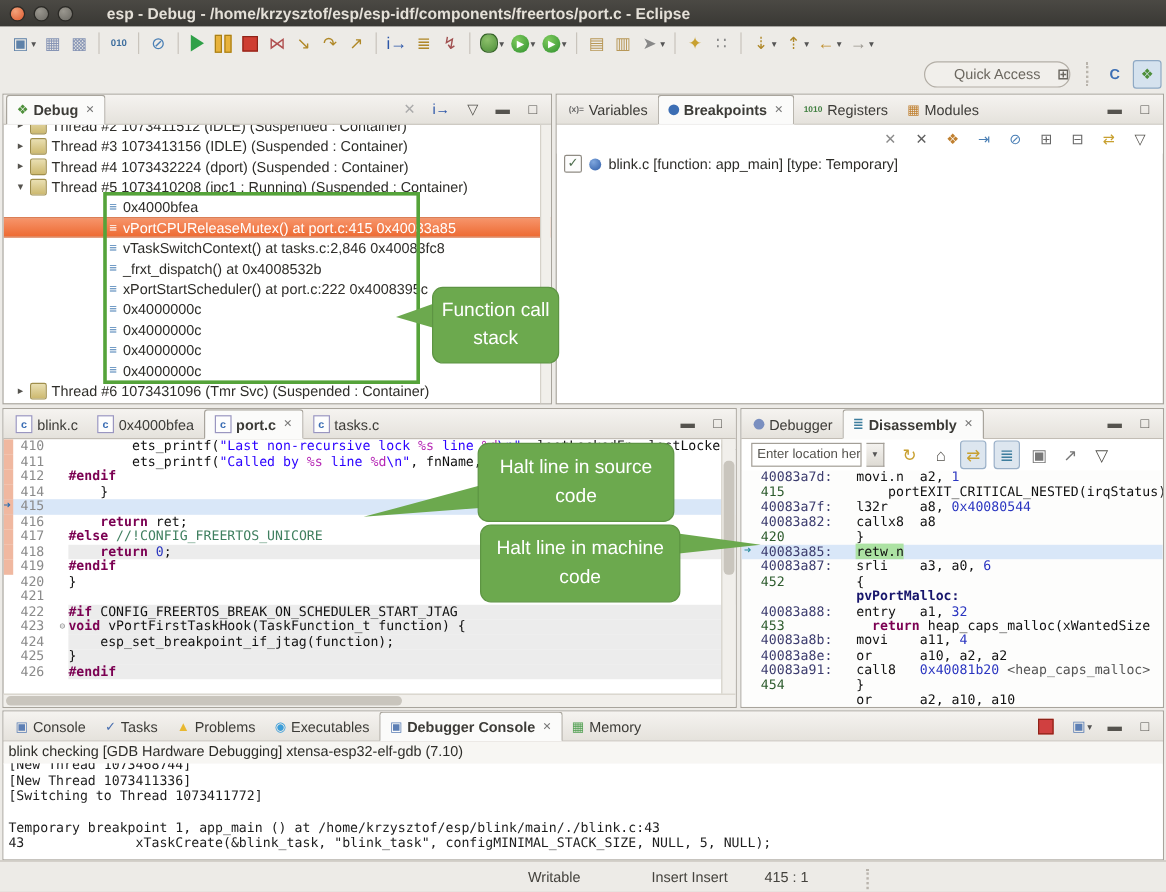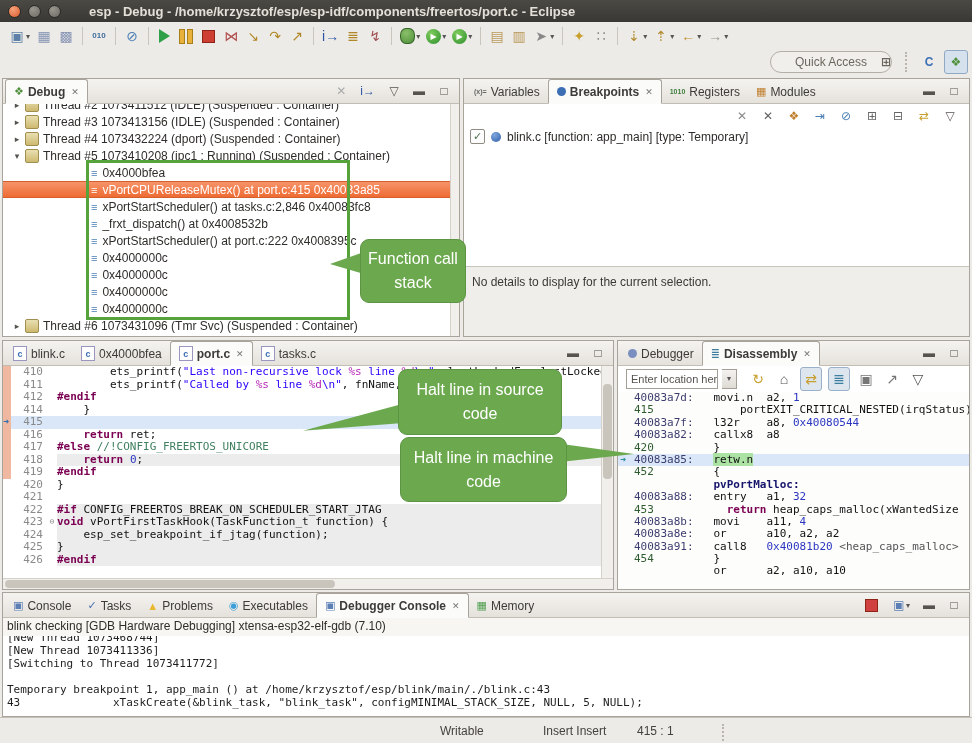--- a/index.html
+++ b/index.html
@@ -80,21 +80,21 @@
   .bprow{position:absolute;top:49px;left:6px;right:0;height:17px;display:flex;align-items:center;gap:6px;font-size:12px;color:#2e2d29;}
   .cbx{width:13px;height:13px;background:#fdfdfd;border:1px solid #908c84;border-radius:2px;font-size:11px;line-height:12px;text-align:center;color:#4f6f4f;}
   .bpdot{width:10px;height:10px;border-radius:50%;background:radial-gradient(circle at 35% 30%,#7fa6dd,#2f5da8);}
   .bp-details{position:absolute;left:0;right:0;bottom:0;height:70px;background:#efeeea;border-top:1px solid #c8c4bc;font-size:12px;color:#3a3934;padding:8px 0 0 8px;box-sizing:border-box;}
 
   
   .ed-body{position:absolute;top:25px;left:0;right:0;bottom:0;overflow:hidden;font-family:"DejaVu Sans Mono","Liberation Mono",monospace;font-size:11px;}
   .eline{height:12.5px;line-height:12.5px;display:flex;white-space:pre;}
   .eruler{width:8px;flex:none;position:relative;}
   .eruler.range{background:#f0b8a0;}
-  .enum{width:32px;flex:none;text-align:right;color:#8a8a8a;padding-right:4px;}
+  .enum{width:32px;flex:none;text-align:center;color:#8a8a8a;padding-right:4px;}
   .efold{width:10px;flex:none;color:#888;font-size:8px;text-align:center;line-height:12.5px;}
   .ecode{flex:1;}
   .eline.cur{background:#d9e7f8;}
   .eline.gray .ecode{background:#ececec;}
   .ip-arrow{position:absolute;left:0;top:0;color:#2f6fb0;font-weight:bold;font-size:10px;z-index:5;}
   .sg-kw{color:#7b0052;font-weight:bold;}
   .sg-str{color:#2a00ff;}
   .sg-fmt{color:#b526b5;}
   .sg-com{color:#3f7f5f;}
   .sg-num{color:#2a35c0;}
@@ -319,21 +319,21 @@
         <div class="trow frow">
           <span class="ic-frame">≡</span>
           <span>0x4000bfea</span>
         </div>
         <div class="trow frow sel">
           <span class="ic-frame">≡</span>
           <span>vPortCPUReleaseMutex() at port.c:415 0x40083a85</span>
         </div>
         <div class="trow frow">
           <span class="ic-frame">≡</span>
-          <span>xPortStartScheduler() at tasks.c:2,846 0x40083fc8</span>
+          <span>vTaskSwitchContext() at tasks.c:2,846 0x40083fc8</span>
         </div>
         <div class="trow frow">
           <span class="ic-frame">≡</span>
           <span>_frxt_dispatch() at 0x4008532b</span>
         </div>
         <div class="trow frow">
           <span class="ic-frame">≡</span>
           <span>xPortStartScheduler() at port.c:222 0x4008395c</span>
         </div>
         <div class="trow frow">
@@ -424,21 +424,20 @@
         </span>
         <span class="tbtn">
           <span class="glyph" style="color: rgb(85, 83, 78);">▽</span>
         </span>
       </div>
     <div class="bprow">
       <span class="cbx">✓</span>
       <span class="bpdot"></span>
       <span>blink.c [function: app_main] [type: Temporary]</span>
     </div>
-    <div class="bp-details">No details to display for the current selection.</div>
   </div>
 
   <div class="panel" id="editorPanel" style="left:2px;top:340px;width:612px;height:250px;">
     <div class="ptabbar" id="editorTabbar">
         <div class="ptab">
           <span class="cfile">c</span>
           <span>blink.c</span>
         </div>
         <div class="ptab">
           <span class="cfile">c</span>
@@ -539,20 +538,21 @@
           </span>
         </span>
     </div>
     <div class="dis-body" id="disBody">
         <div class="dline"><span class="sg-addr">40083a7d:</span><span class="sg-pl">   </span><span class="sg-op">movi.n</span><span class="sg-pl">  a2, </span><span class="sg-num">1</span></div>
         <div class="dline"><span class="sg-lnum">415</span><span class="sg-pl">             portEXIT_CRITICAL_NESTED(irqStatus)</span></div>
         <div class="dline"><span class="sg-addr">40083a7f:</span><span class="sg-pl">   </span><span class="sg-op">l32r</span><span class="sg-pl">    a8, </span><span class="sg-num">0x40080544</span></div>
         <div class="dline"><span class="sg-addr">40083a82:</span><span class="sg-pl">   </span><span class="sg-op">callx8</span><span class="sg-pl">  a8</span></div>
         <div class="dline"><span class="sg-lnum">420</span><span class="sg-pl">         }</span></div>
         <div class="dline cur"><span class="dptr">➜</span><span class="sg-addr">40083a85:</span><span class="sg-pl">   </span><span class="sg-ophl">retw.n</span></div>
+        <div class="dline"><span class="sg-addr">40083a87:</span><span class="sg-pl">   </span><span class="sg-op">srli</span><span class="sg-pl">    a3, a0, </span><span class="sg-num">6</span></div>
         <div class="dline"><span class="sg-lnum">452</span><span class="sg-pl">         {</span></div>
         <div class="dline"><span class="sg-pl">            </span><span class="sg-lbl">pvPortMalloc:</span></div>
         <div class="dline"><span class="sg-addr">40083a88:</span><span class="sg-pl">   </span><span class="sg-op">entry</span><span class="sg-pl">   a1, </span><span class="sg-num">32</span></div>
         <div class="dline"><span class="sg-lnum">453</span><span class="sg-pl">           </span><span class="sg-kw">return</span><span class="sg-pl"> heap_caps_malloc(xWantedSize</span></div>
         <div class="dline"><span class="sg-addr">40083a8b:</span><span class="sg-pl">   </span><span class="sg-op">movi</span><span class="sg-pl">    a11, </span><span class="sg-num">4</span></div>
         <div class="dline"><span class="sg-addr">40083a8e:</span><span class="sg-pl">   </span><span class="sg-op">or</span><span class="sg-pl">      a10, a2, a2</span></div>
         <div class="dline"><span class="sg-addr">40083a91:</span><span class="sg-pl">   </span><span class="sg-op">call8</span><span class="sg-pl">   </span><span class="sg-num">0x40081b20</span><span class="sg-pl"> </span><span class="sg-sym">&lt;heap_caps_malloc&gt;</span></div>
         <div class="dline"><span class="sg-lnum">454</span><span class="sg-pl">         }</span></div>
         <div class="dline"><span class="sg-pl">            </span><span class="sg-op">or</span><span class="sg-pl">      a2, a10, a10</span></div>
       </div>

